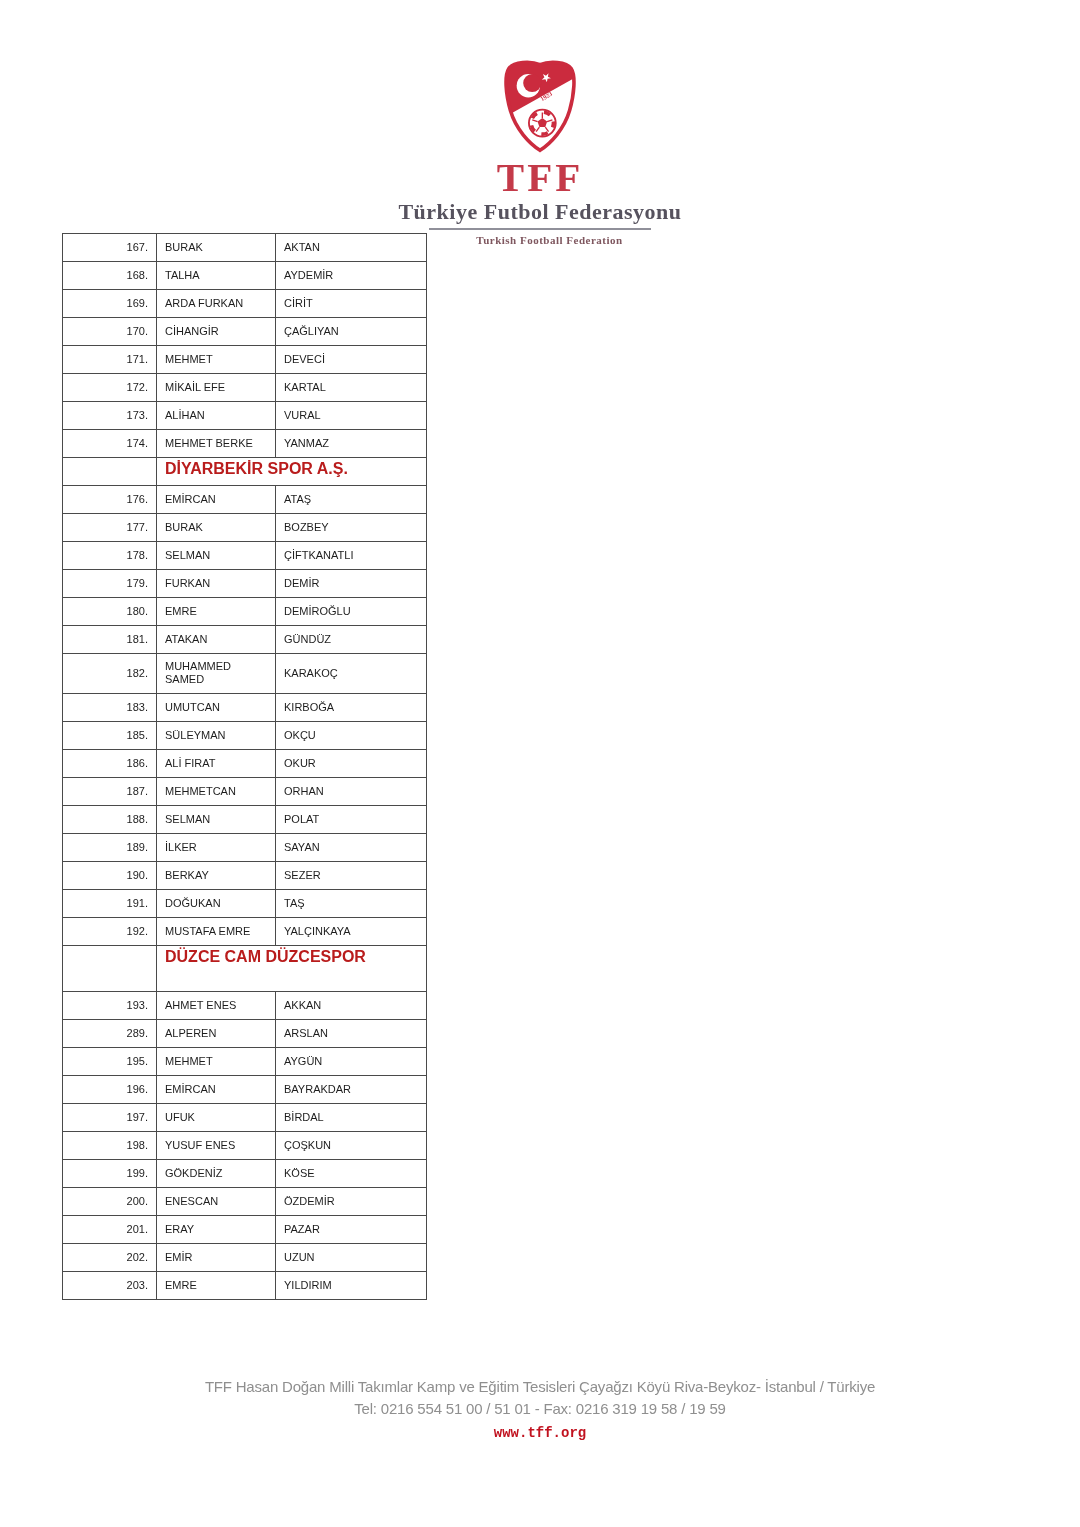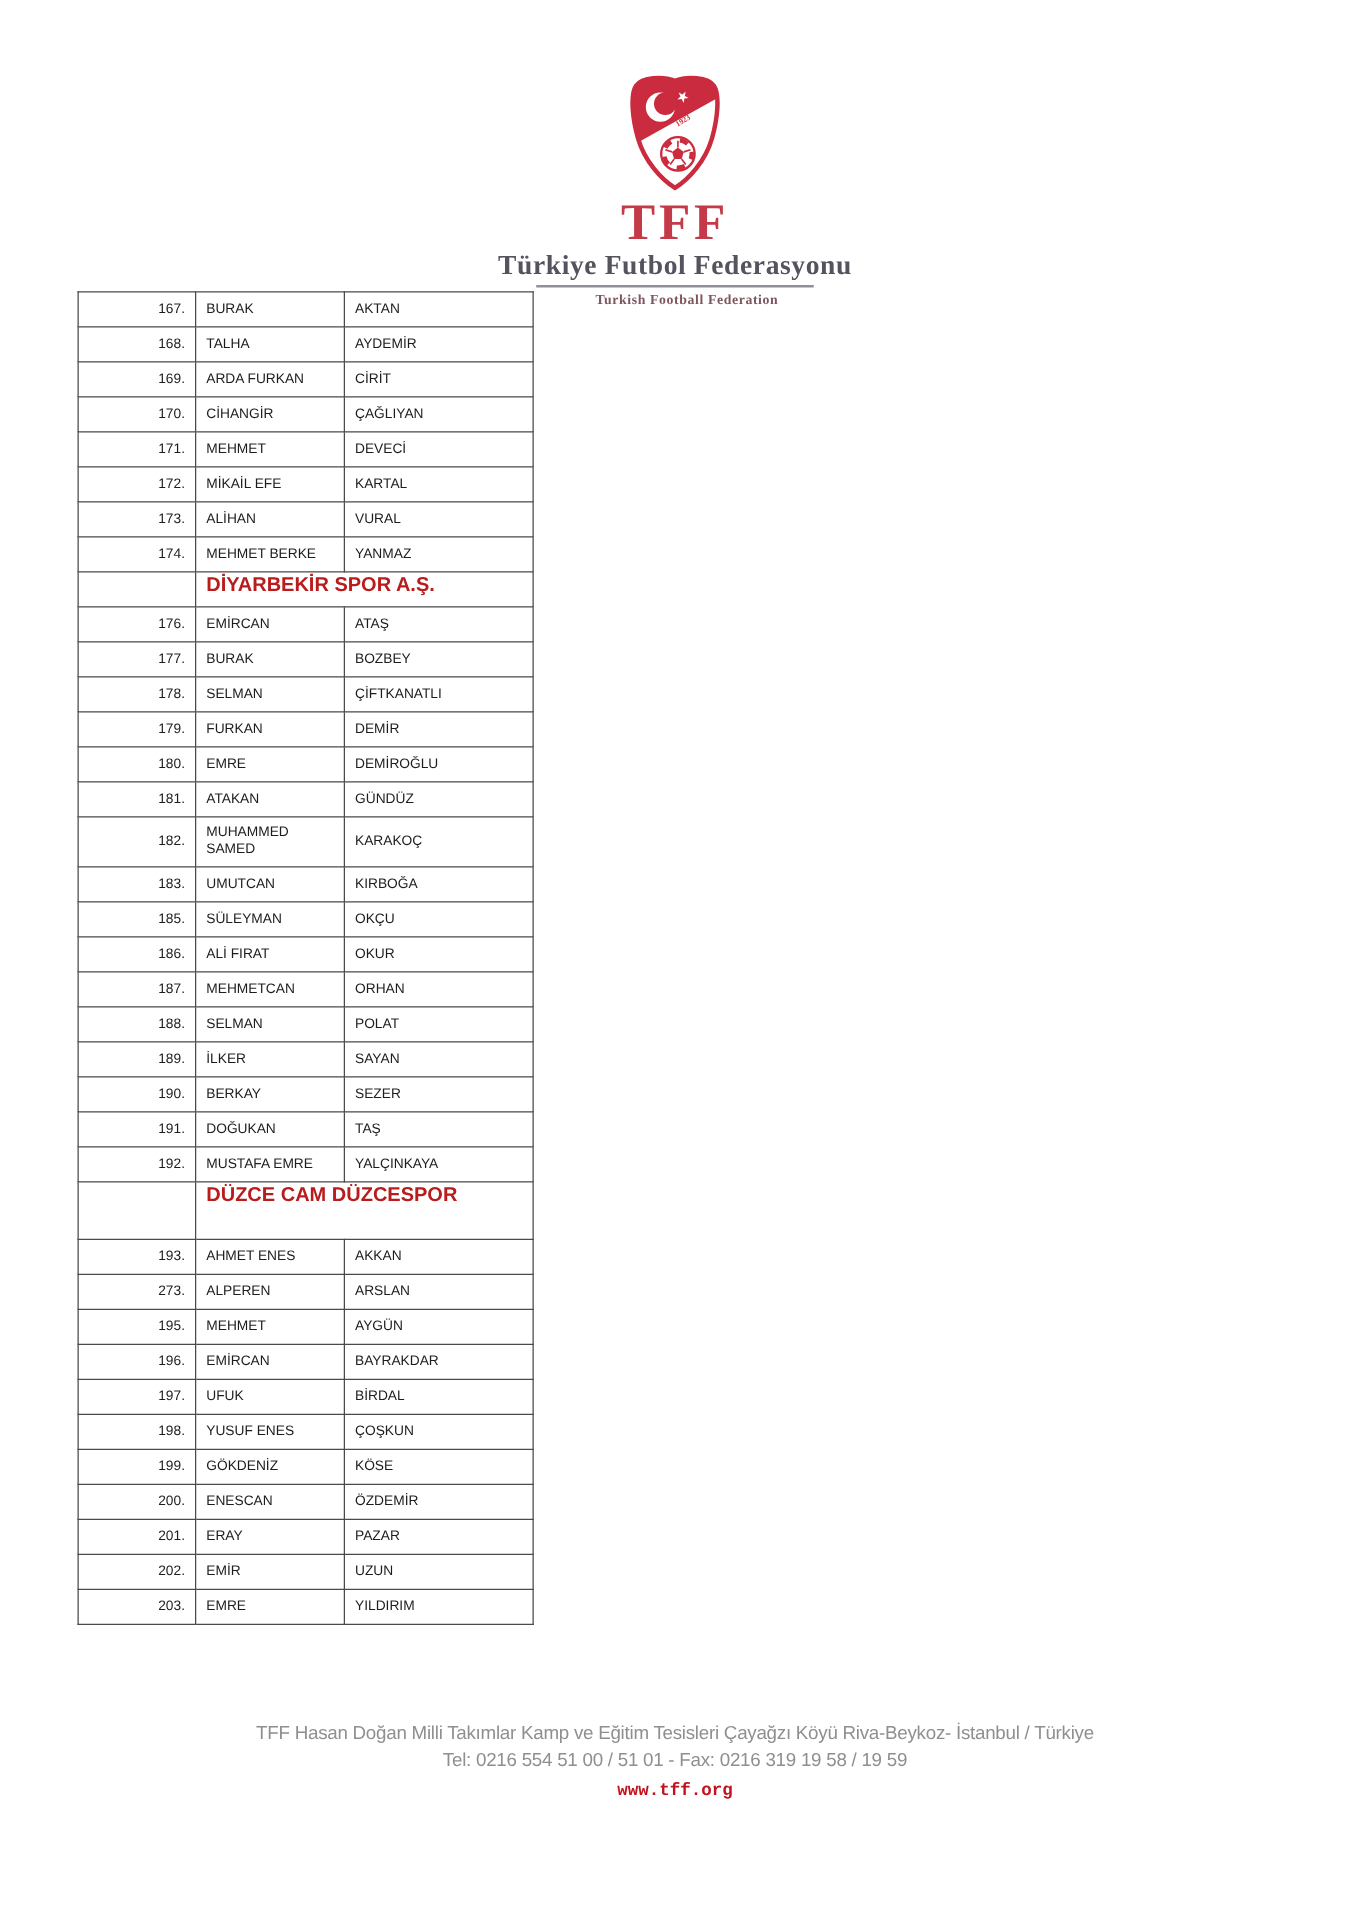--- a/index.html
+++ b/index.html
@@ -257,21 +257,21 @@
           <tr class="section-row section-tall">
             <td class="c-no"></td>
             <td class="c-sec" colspan="2">DÜZCE CAM DÜZCESPOR</td>
           </tr>
           <tr>
             <td class="c-no">193.</td>
             <td class="c-first">AHMET ENES</td>
             <td class="c-last">AKKAN</td>
           </tr>
           <tr>
-            <td class="c-no">273.</td>
+            <td class="c-no">289.</td>
             <td class="c-first">ALPEREN</td>
             <td class="c-last">ARSLAN</td>
           </tr>
           <tr>
             <td class="c-no">195.</td>
             <td class="c-first">MEHMET</td>
             <td class="c-last">AYGÜN</td>
           </tr>
           <tr>
             <td class="c-no">196.</td>

